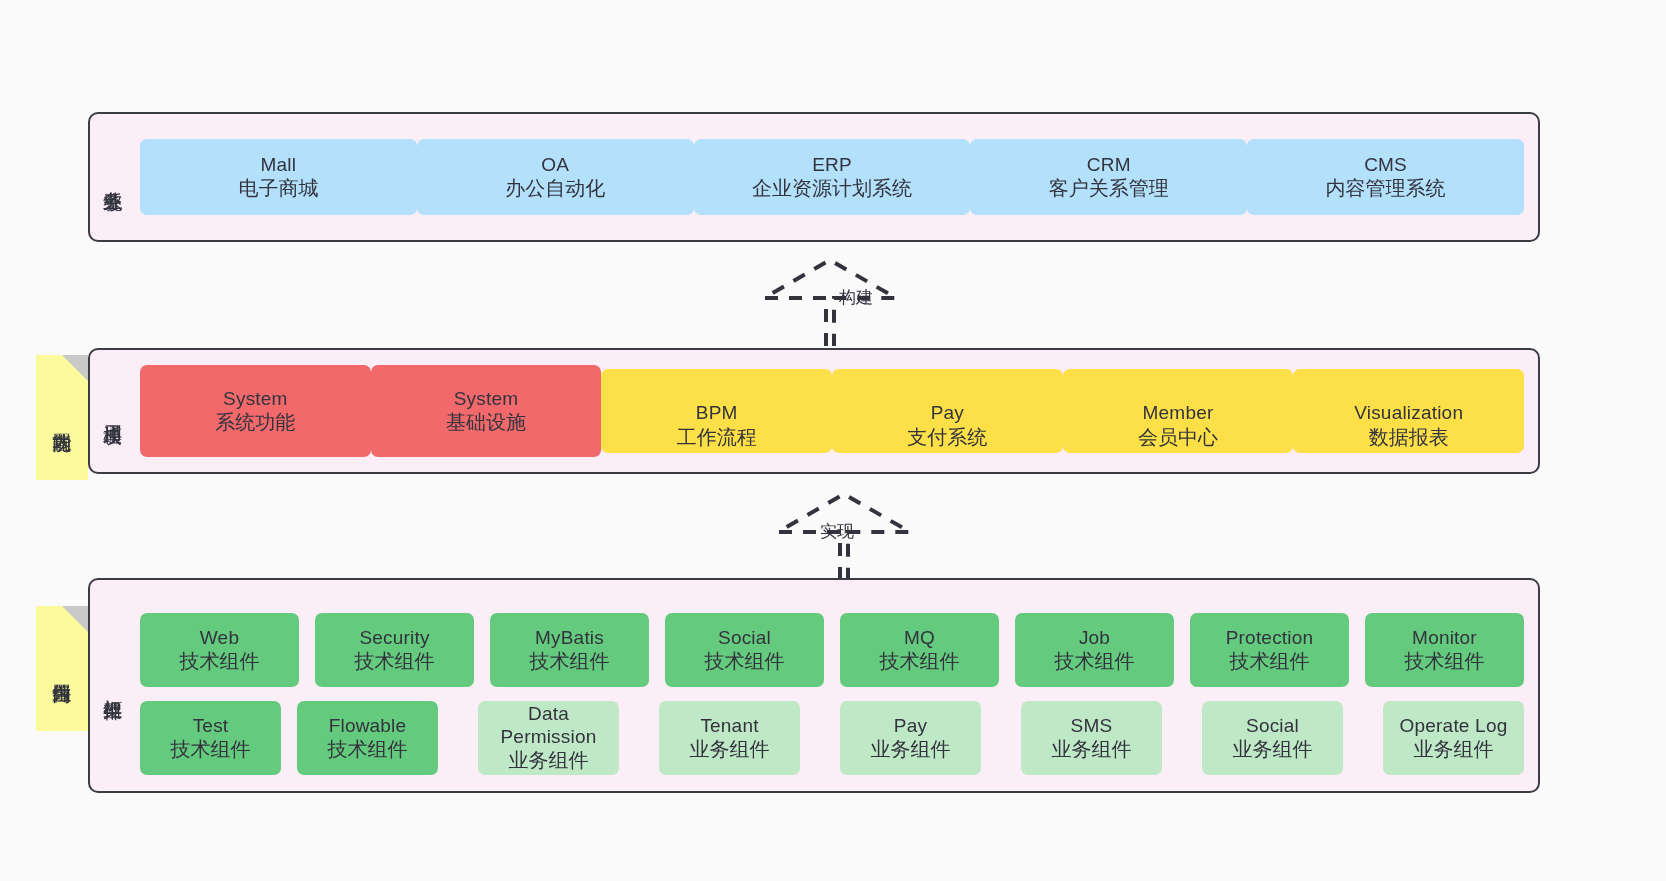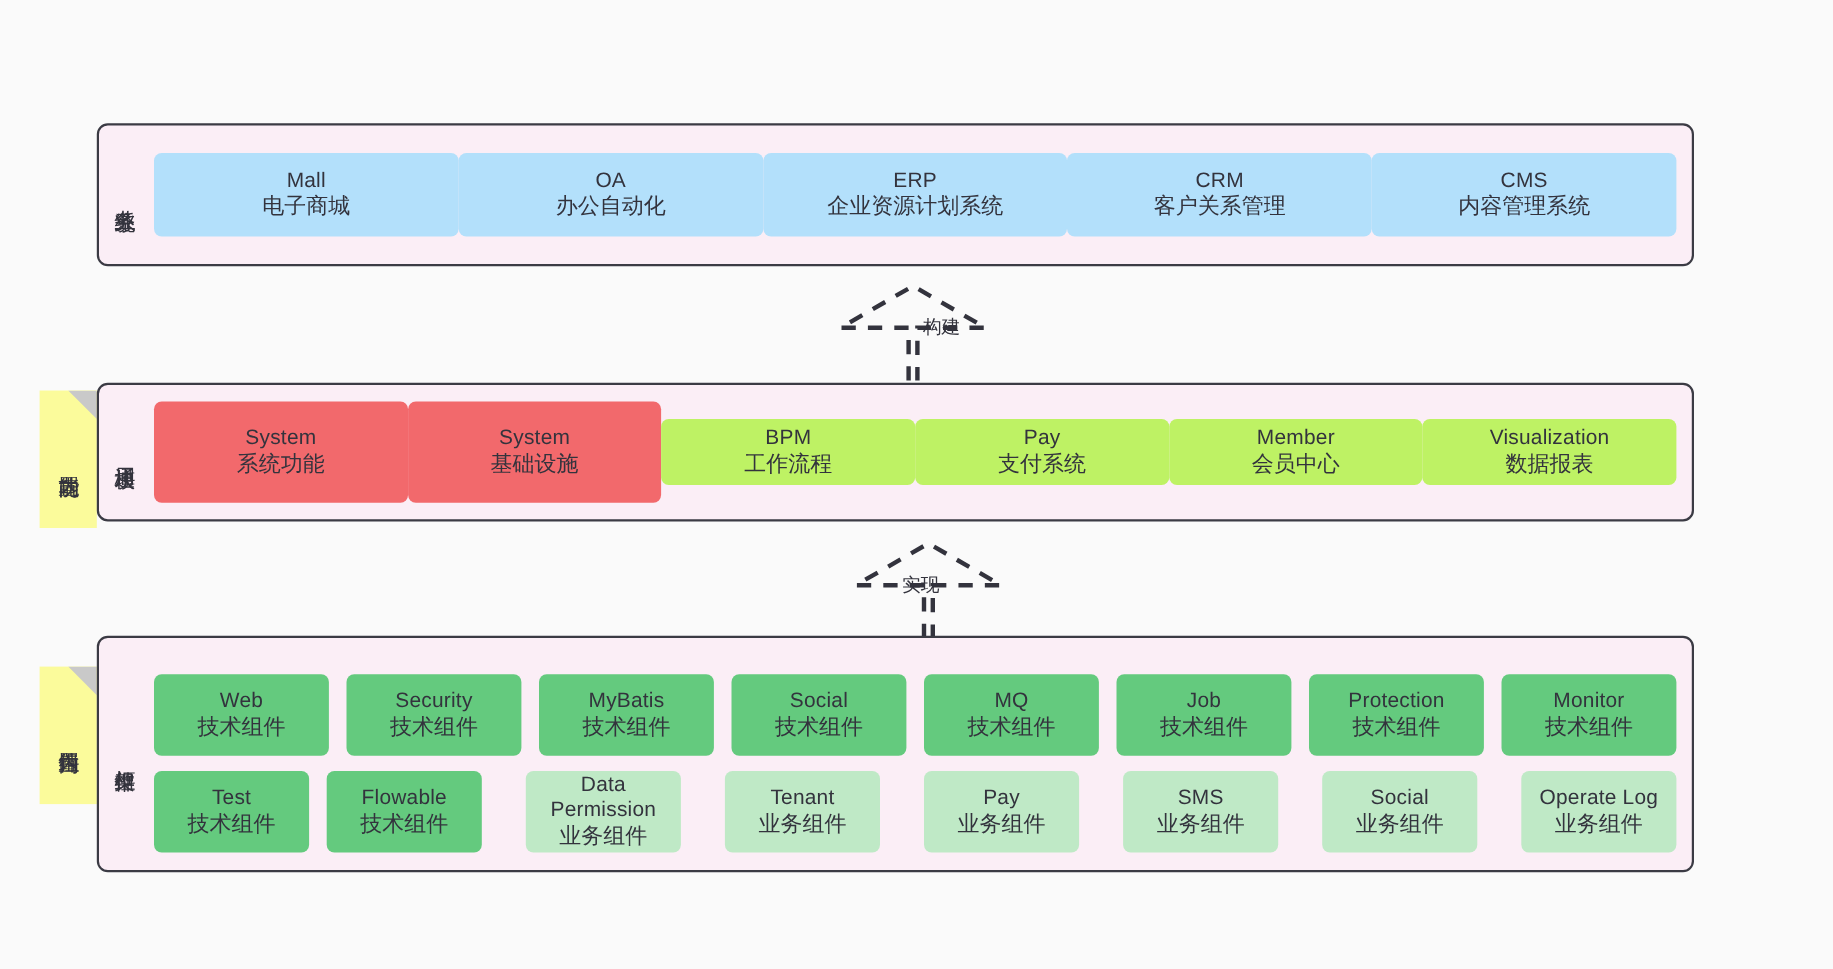--- a/index.html
+++ b/index.html
@@ -84,21 +84,21 @@
   .node .t1 {
     font-size: 19px;
     letter-spacing: 0.2px;
   }
   .node .t2 {
     font-size: 20px;
   }
 
   .biz  { background: #b3e0fb; height: 76px; }
   .mod-strong { background: #f2696c; height: 92px; }
-  .mod-soft   { background: #bef264; height: 60px; }
+  .mod-soft   { background: #fde047; height: 84px; justify-content: flex-end; }
   .tech-strong { background: #64ca7e; height: 74px; }
   .tech-soft   { background: #bfe9c6; height: 74px; margin-left: 24px; }
 
   
   .sticky {
     position: absolute;
     box-sizing: border-box;
     background: #fbfb9b;
     display: flex;
     align-items: center;

